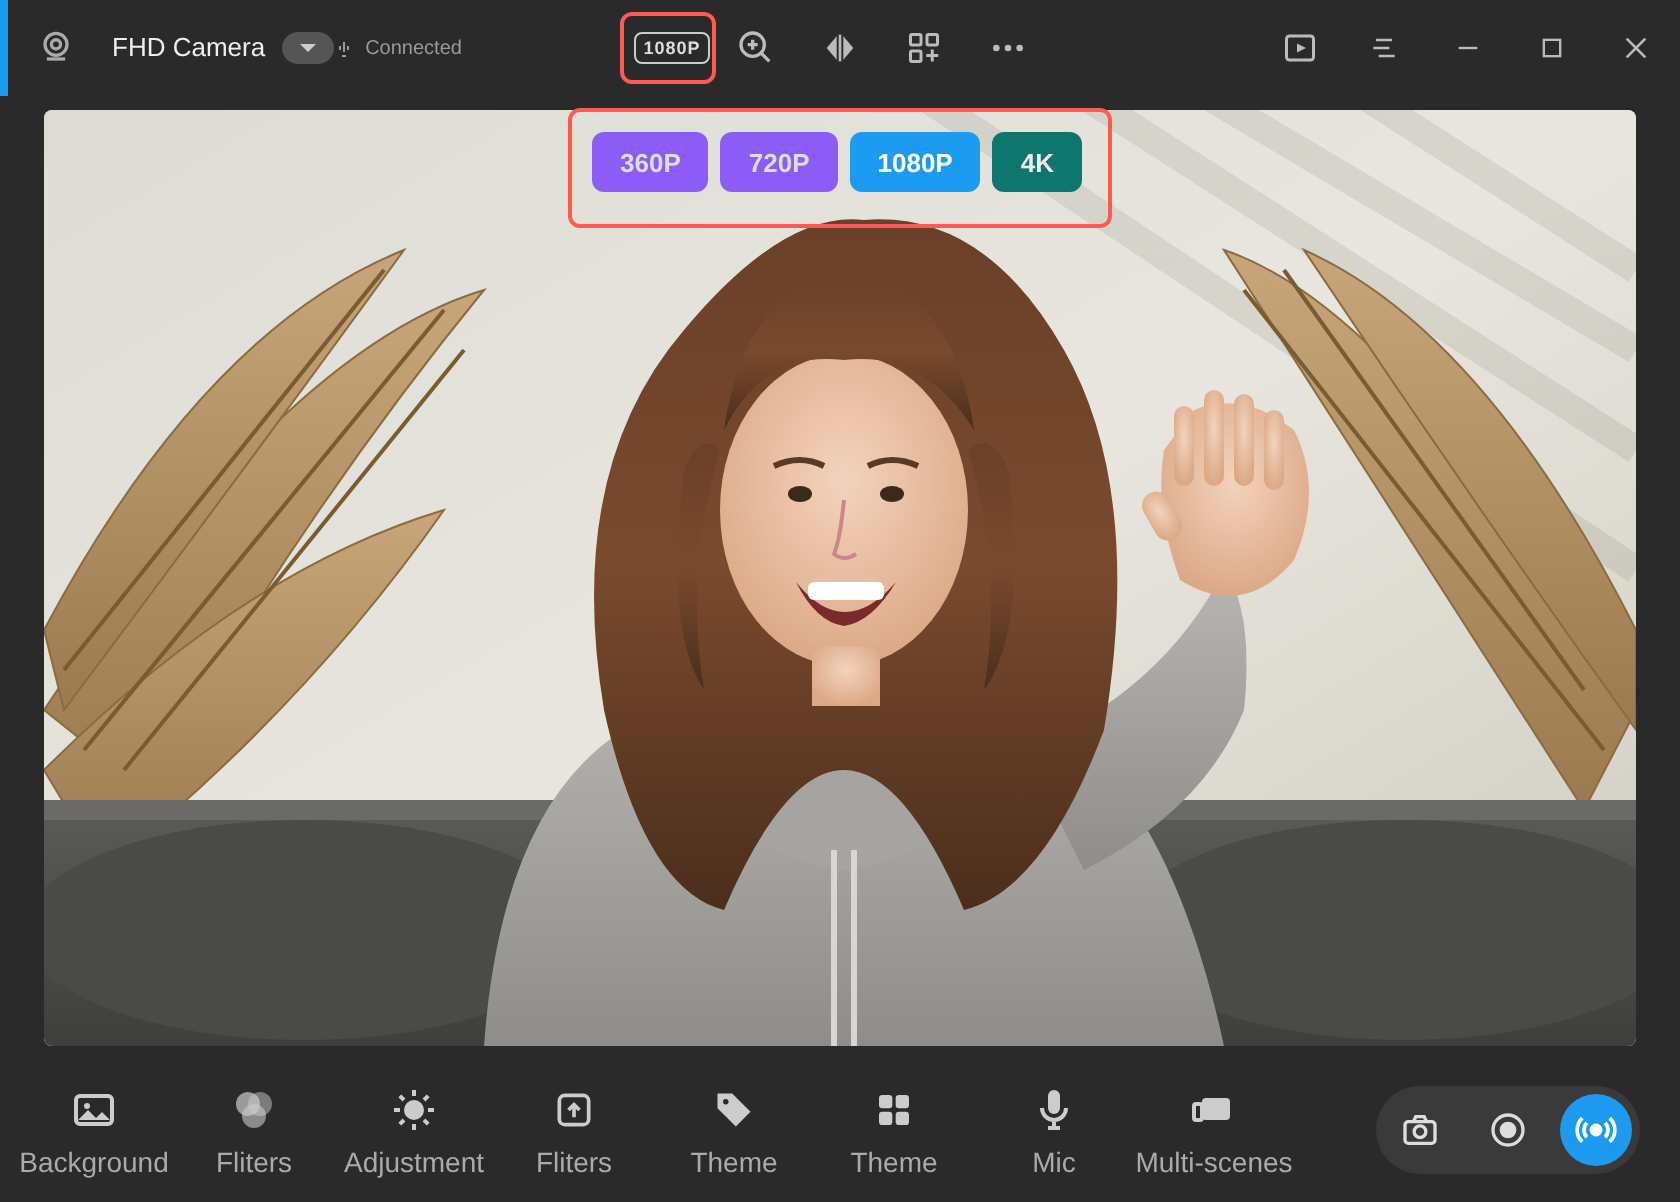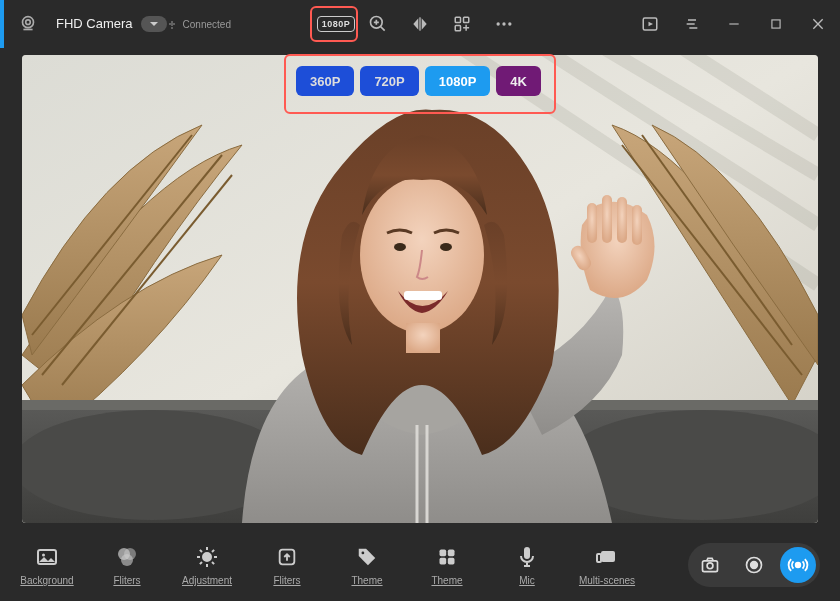--- a/index.html
+++ b/index.html
@@ -21,30 +21,30 @@
   .res-badge { border: 1.5px solid #ccc; border-radius: 4px; font-size: 9px; font-weight: 700; padding: 2px 4px; color: #ddd; letter-spacing: 0.5px;}
   .res-badge-highlight { position: absolute; border: 2px solid #ff5a52; border-radius: 6px; pointer-events: none; }
   
   .titlebar-right { margin-left: auto; display: flex; gap: 14px; align-items: center; }
   
   .viewport { position: absolute; left: 22px; top: 55px; width: 796px; height: 468px; background: #a0a0a0; border-radius: 4px; overflow: hidden; }
   .viewport svg { width: 100%; height: 100%; display: block; }
   
   .res-popup { position: absolute; left: 296px; top: 66px; display: flex; gap: 6px; border-radius: 6px; z-index: 5; }
   .res-opt { height: 30px; padding: 0 14px; border-radius: 6px; font-size: 13px; font-weight: 600; display: flex; align-items: center; justify-content: center; cursor: pointer; }
-  .res-opt.dark { background: #1d4ed8; color: #ddd; }
+  .res-opt.dark { background: #8b5cf6; color: #ddd; }
   .res-opt.active { background: #1d9bf0; color: #fff; }
-  .res-opt.gray { background: #701a75; color: #eee; }
+  .res-opt.gray { background: #0f766e; color: #eee; }
   .res-popup-highlight { position: absolute; left: 284px; top: 54px; width: 272px; height: 60px; border: 2px solid #ff5a52; border-radius: 6px; pointer-events: none; z-index:4;}
   
   .bottom-bar { position: absolute; left: 0; bottom: 0; width: 840px; height: 72px; background: #2a2a2a; display: flex; align-items: center; padding: 0 20px; }
   .tools { display: flex; gap: 26px; }
   .tool { display: flex; flex-direction: column; align-items: center; gap: 5px; cursor: pointer; color: #ccc; width:54px;}
   .tool .ticon { height: 26px; display: flex; align-items: center; justify-content: center; }
-  .tool .tlabel { font-size: 10px; color: #aaa; white-space: nowrap; text-decoration: underline;}
+  .tool .tlabel { font-size: 14px; color: #aaa; white-space: nowrap;}
   
   .capture-group { margin-left: auto; display: flex; gap: 8px; align-items: center; background: #3a3a3a; border-radius: 22px; padding: 4px;}
   .cap-btn { width: 36px; height: 36px; border-radius: 50%; display: flex; align-items: center; justify-content: center; cursor: pointer; color:#ddd;}
   .cap-btn.primary { background: #1d9bf0; color: #fff; }
 </style>
 </head>
 <body>
 
 <div class="blue-accent"></div>
 

